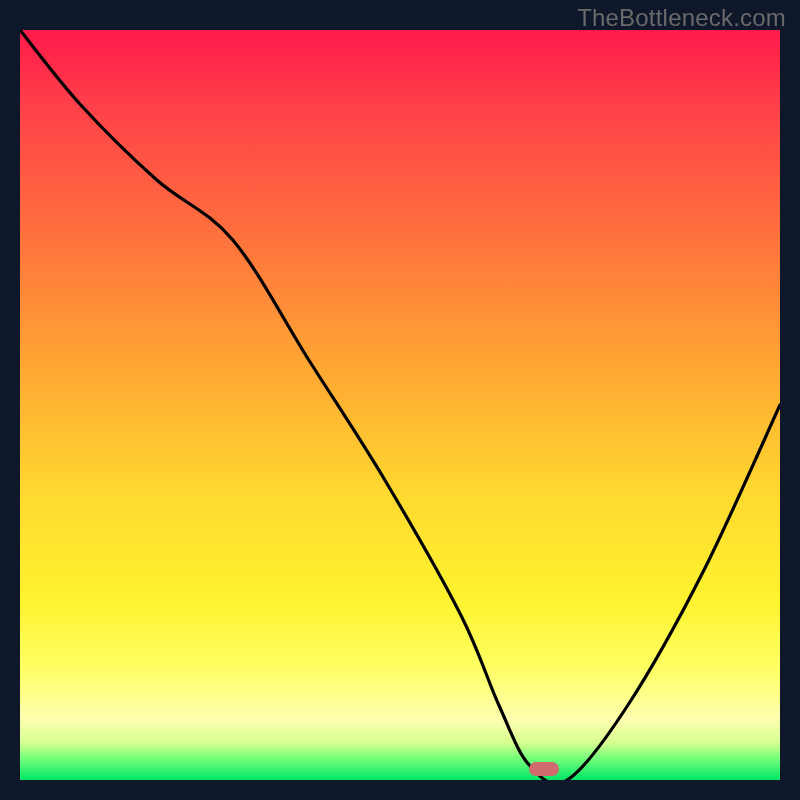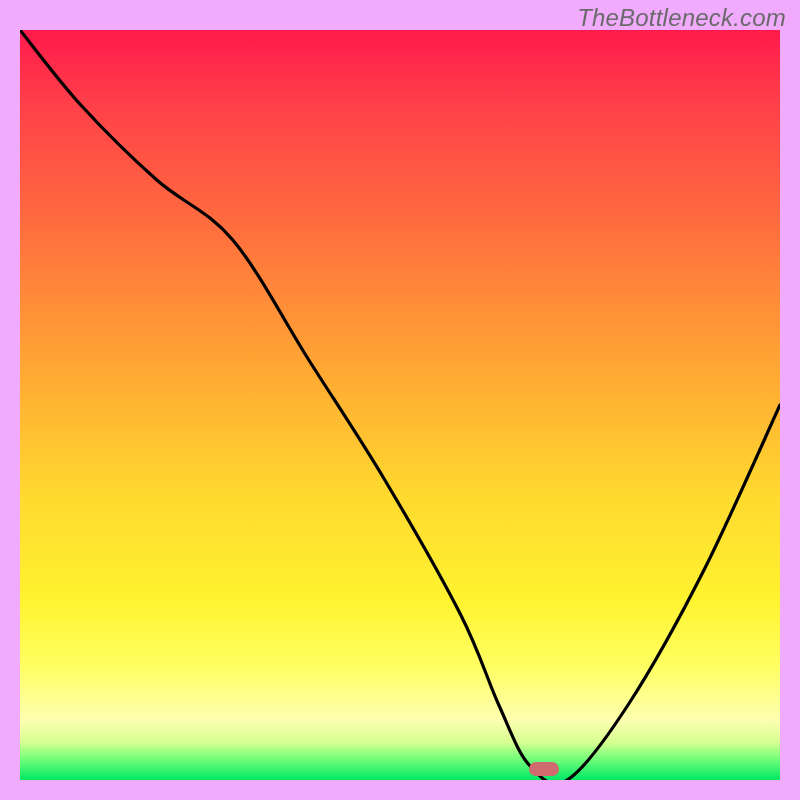--- a/index.html
+++ b/index.html
@@ -8,22 +8,21 @@
     width: 800px;
     height: 800px;
     background: #000;
     overflow: hidden;
     font-family: Arial, Helvetica, sans-serif;
   }
   .frame {
     position: relative;
     width: 800px;
     height: 800px;
-    background: #f0abfc;
-    font-style: italic;
+    background: #0f172a;
   }
   .watermark {
     position: absolute;
     top: 4px;
     right: 14px;
     color: #6a6a6a;
     font-size: 24px;
     font-weight: 500;
     letter-spacing: 0.2px;
     z-index: 20;

